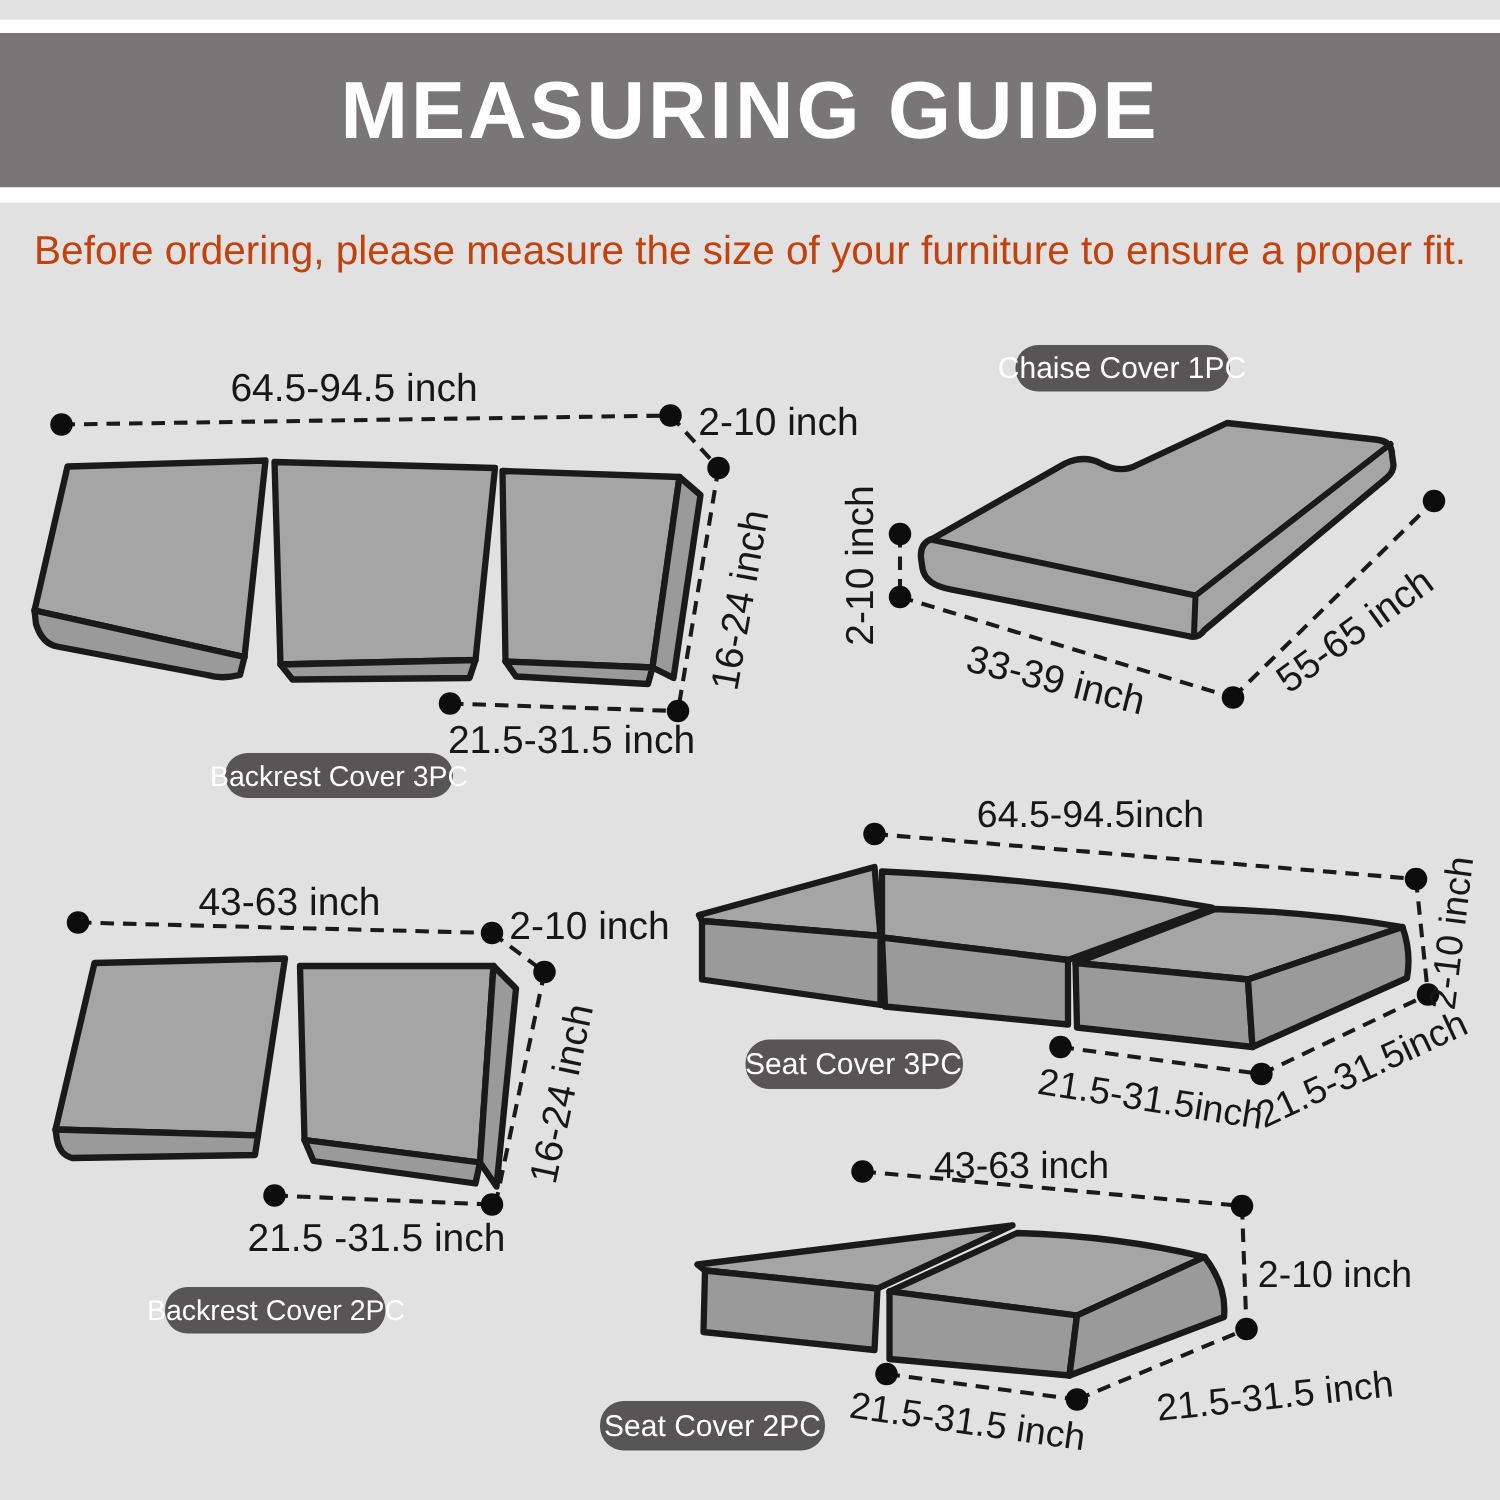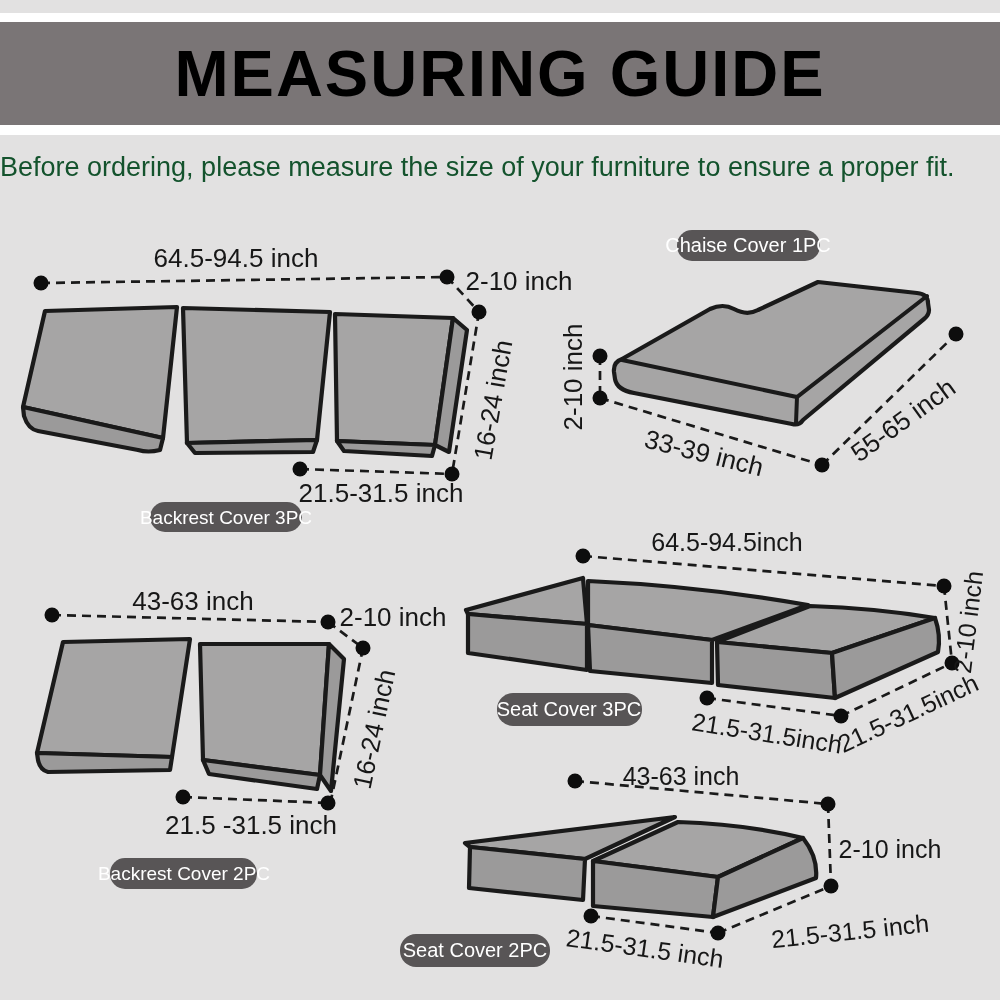--- a/index.html
+++ b/index.html
@@ -8,26 +8,26 @@
     background:#e2e1e1;font-family:"Liberation Sans",sans-serif;
   }
   .strip{position:absolute;left:0;width:1000px;background:#ffffff;}
   .strip.s1{top:13px;height:9px;}
   .strip.s2{top:125px;height:10px;}
   .banner{
     position:absolute;left:0;top:22px;width:1000px;height:103px;
     background:#7a7576;display:flex;align-items:center;justify-content:center;
   }
   .banner-title{
-    color:#000000;font-size:65px;font-weight:bold;letter-spacing:2px;
+    color:#ffffff;font-size:54px;font-weight:bold;letter-spacing:2px;
     font-family:"Liberation Sans",sans-serif;white-space:nowrap;
   }
   .note{
-    position:absolute;left:0;top:152px;width:1000px;
-    color:#14532d;font-size:27px;font-weight:400;white-space:nowrap;
+    position:absolute;left:0;top:152px;width:1000px;text-align:center;
+    color:#c2410c;font-size:27px;font-weight:400;white-space:nowrap;
   }
   svg.canvas{position:absolute;left:0;top:0;width:1000px;height:1000px;}
   .cu{fill:#a6a5a5;stroke:#1a1a1a;stroke-width:4.2;stroke-linejoin:round;stroke-linecap:round;}
   .cuf{fill:#9b9a9a;stroke:#1a1a1a;stroke-width:4.2;stroke-linejoin:round;stroke-linecap:round;}
   .cr{fill:none;stroke:#1a1a1a;stroke-width:4;stroke-linecap:round;}
   .dash{fill:none;stroke:#1a1a1a;stroke-width:2.7;stroke-dasharray:9 6;}
   .dot{fill:#0d0d0d;}
   .m{font-size:26px;fill:#171717;text-anchor:middle;}
   .m25{font-size:25px;fill:#171717;text-anchor:middle;}
   .cen{dominant-baseline:central;}

